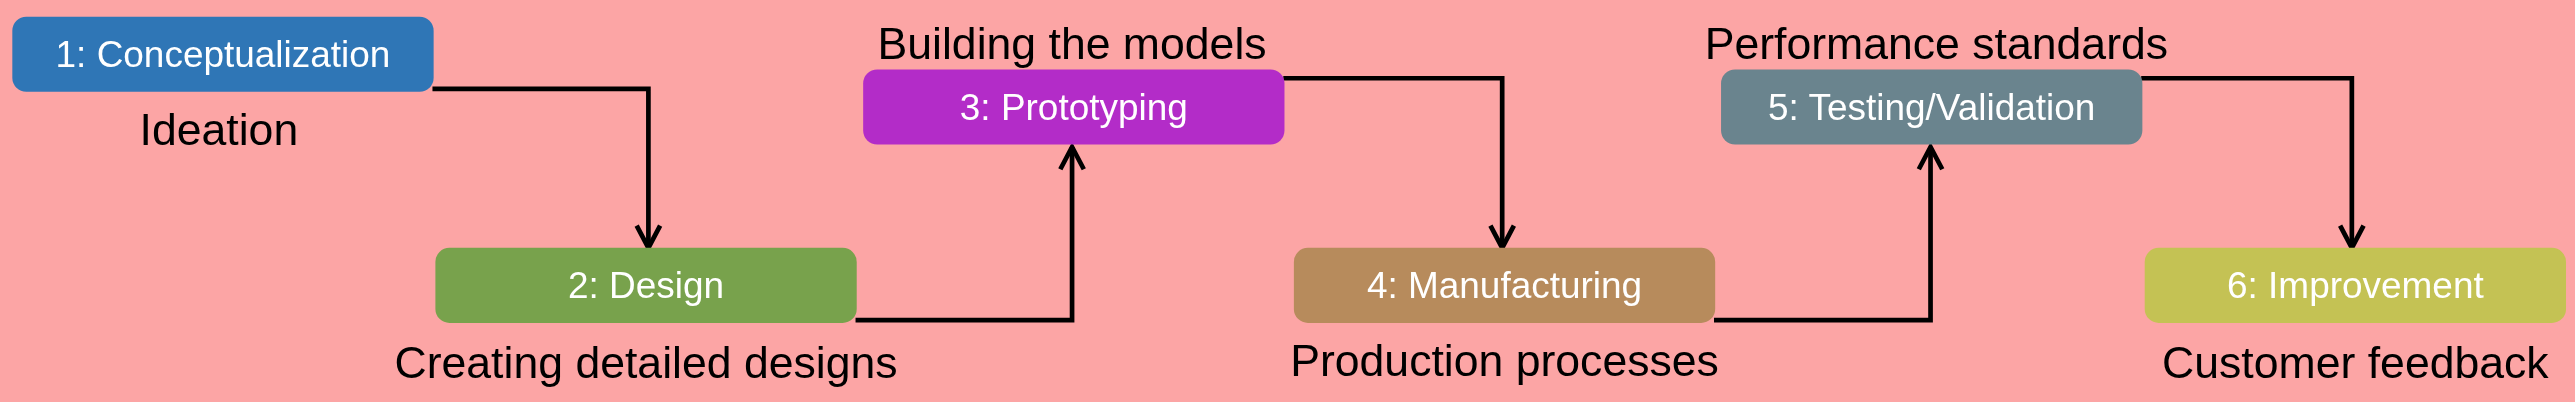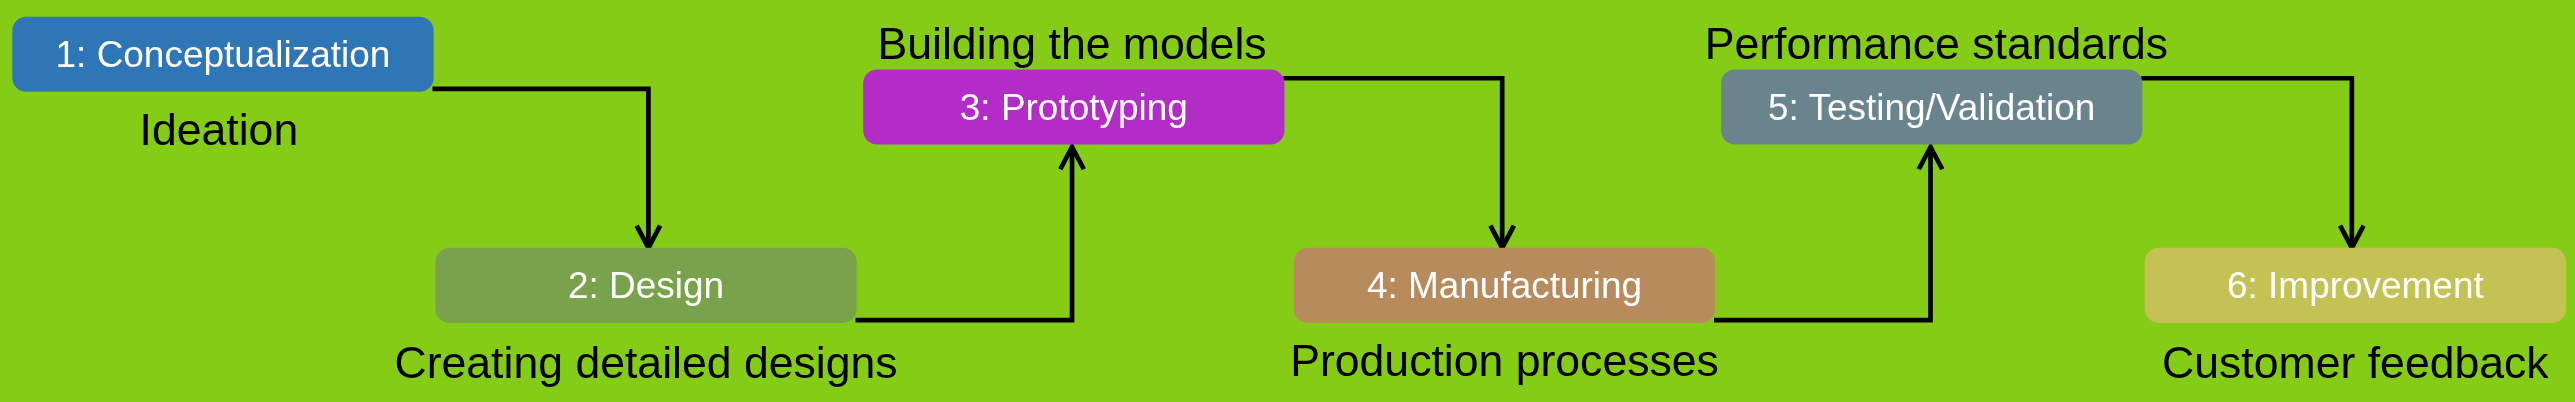--- a/index.html
+++ b/index.html
@@ -4,21 +4,21 @@
 <style>
   html, body {
     margin: 0;
     padding: 0;
     background: #ffffff;
   }
   #canvas {
     position: relative;
     width: 2576px;
     height: 403px;
-    background: #84cc16;
+    background: #fca5a5;
     font-family: "Liberation Sans", "DejaVu Sans", sans-serif;
   }
   svg { display: block; }
   .stage-title {
     font-family: "Liberation Sans", "DejaVu Sans", sans-serif;
     font-size: 63px;
     fill: #ffffff;
   }
   .annotation {
     font-family: "Liberation Sans", "DejaVu Sans", sans-serif;

